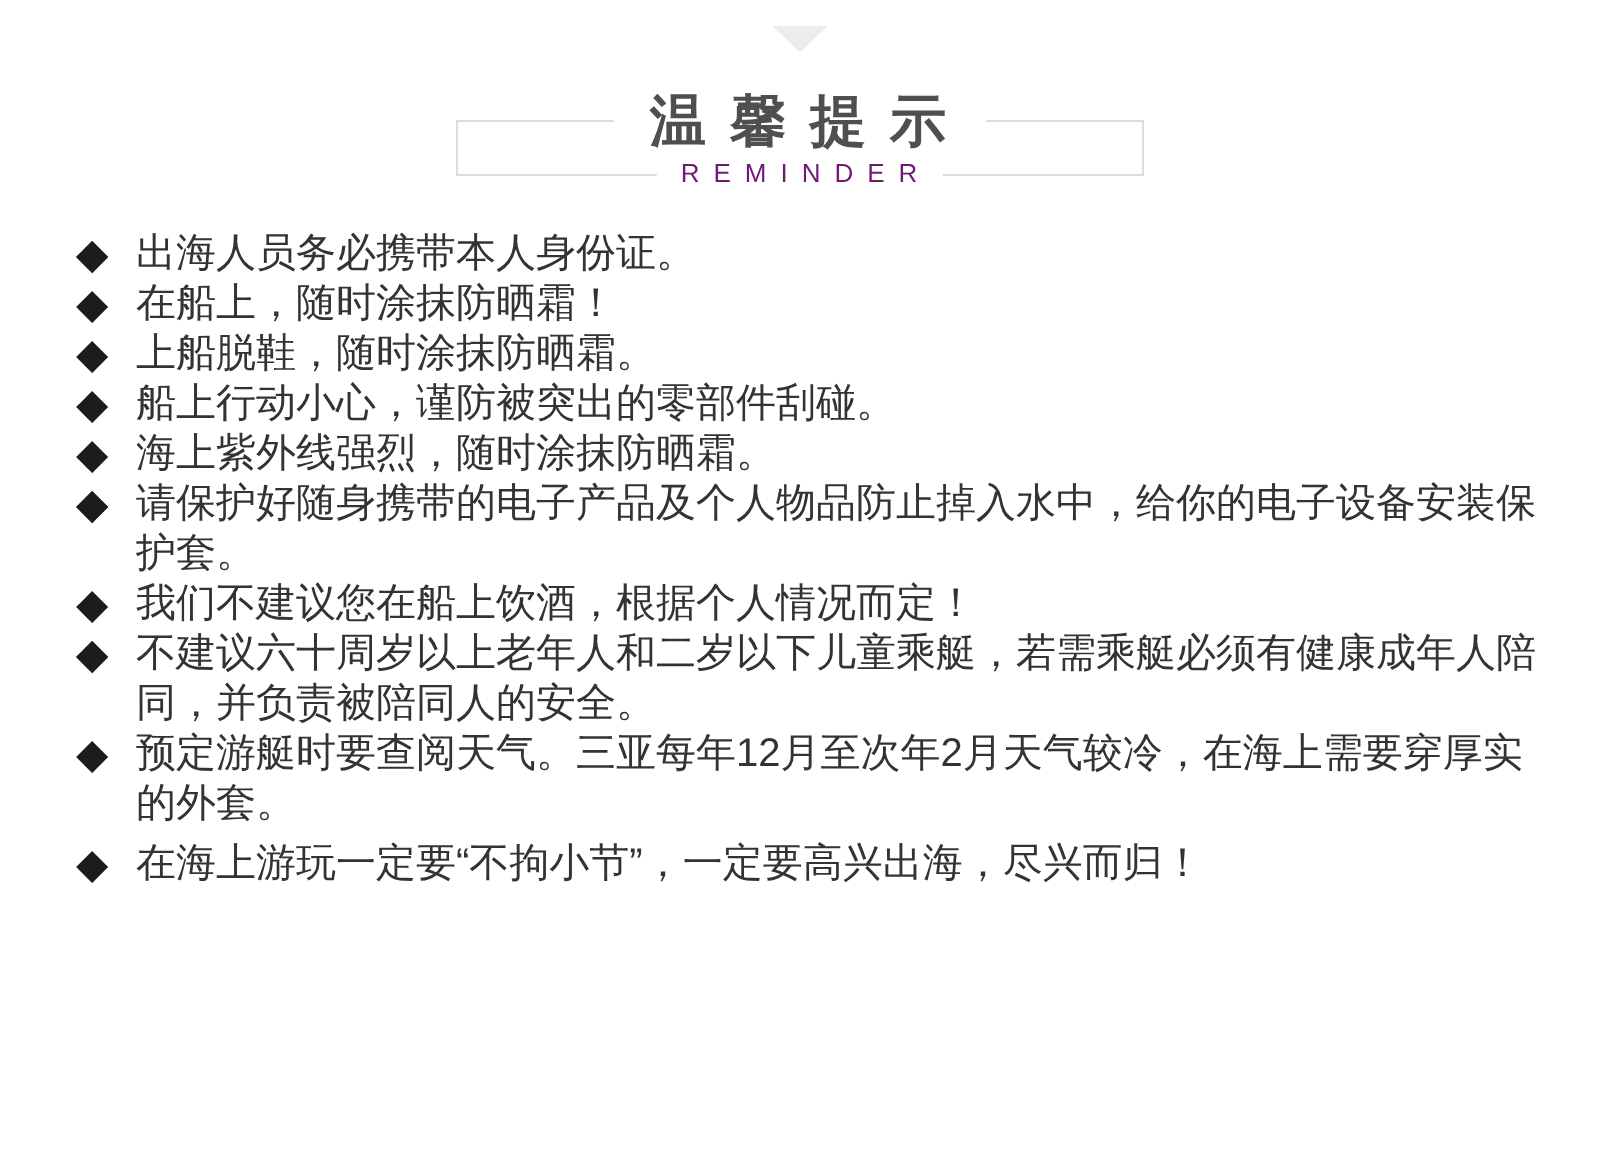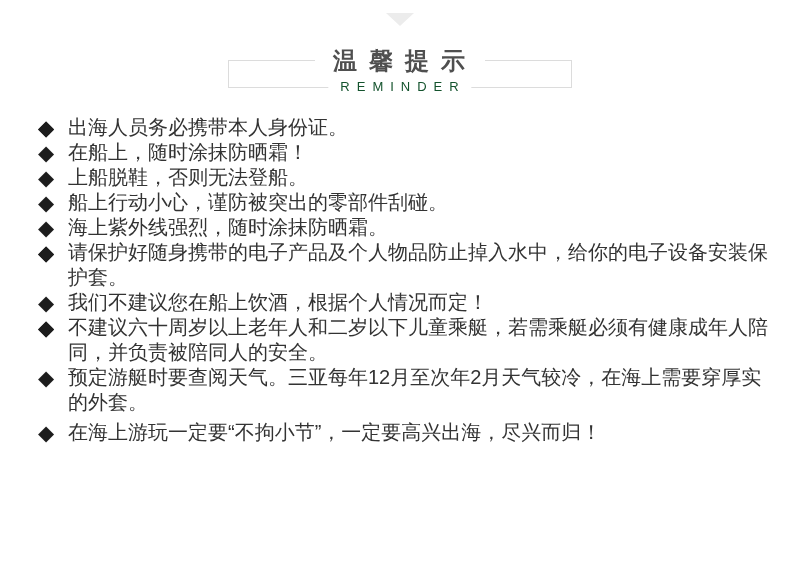--- a/index.html
+++ b/index.html
@@ -21,35 +21,35 @@
     width: 344px; height: 28px;
     margin: 34px auto 0 auto;
     border: 1px solid #dcdcdc;
   }
   .header-title {
     position: absolute;
     top: -16px; left: 50%;
     transform: translateX(-50%);
     background: #ffffff;
     padding: 0 8px 0 18px;
-    font-size: 24px; line-height: 32px;
+    font-size: 28px; line-height: 32px;
     font-weight: bold;
     letter-spacing: 12px;
     color: #4f4f4f;
     white-space: nowrap;
   }
   .header-sub {
     position: absolute;
     bottom: -9px; left: 50%;
     transform: translateX(-50%);
     background: #ffffff;
     padding: 0 6px 0 12px;
     font-size: 13px; line-height: 18px;
     letter-spacing: 7px;
-    color: #14532d;
+    color: #701a75;
     white-space: nowrap;
   }
   ul.tips {
     list-style: none;
     margin: 27px 28px 0 38px;
   }
   ul.tips li {
     position: relative;
     padding-left: 30px;
     font-size: 20px;
@@ -82,21 +82,21 @@
   <li>
     <span class="bullet">◆</span>
     <span>出海人员务必携带本人身份证。</span>
   </li>
   <li>
     <span class="bullet">◆</span>
     <span>在船上，随时涂抹防晒霜！</span>
   </li>
   <li>
     <span class="bullet">◆</span>
-    <span>上船脱鞋，否则无法登船。</span>
+    <span>上船脱鞋，随时涂抹防晒霜。</span>
   </li>
   <li>
     <span class="bullet">◆</span>
     <span>船上行动小心，谨防被突出的零部件刮碰。</span>
   </li>
   <li>
     <span class="bullet">◆</span>
     <span>海上紫外线强烈，随时涂抹防晒霜。</span>
   </li>
   <li>

